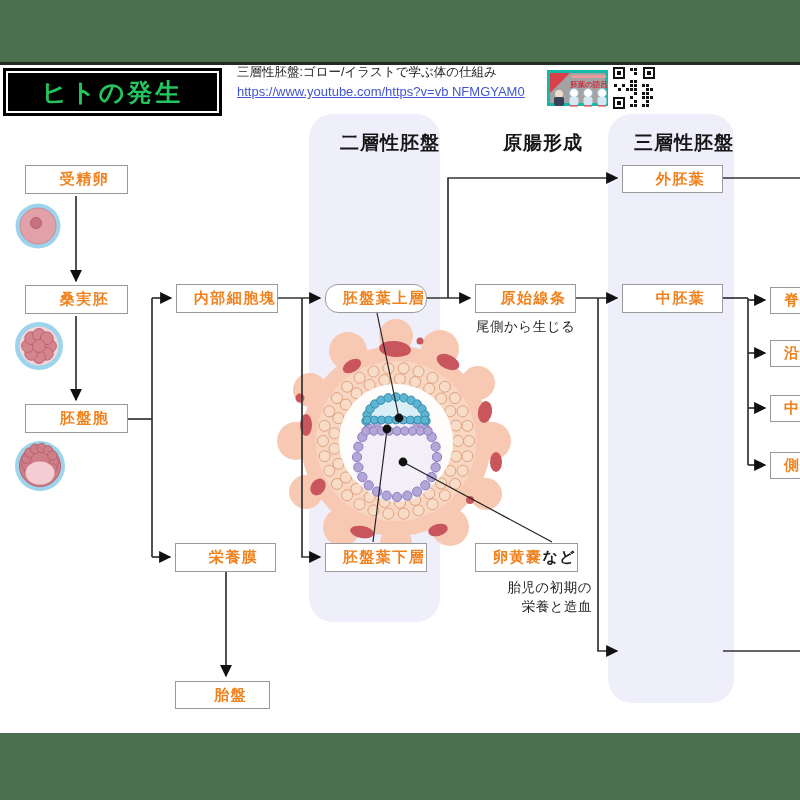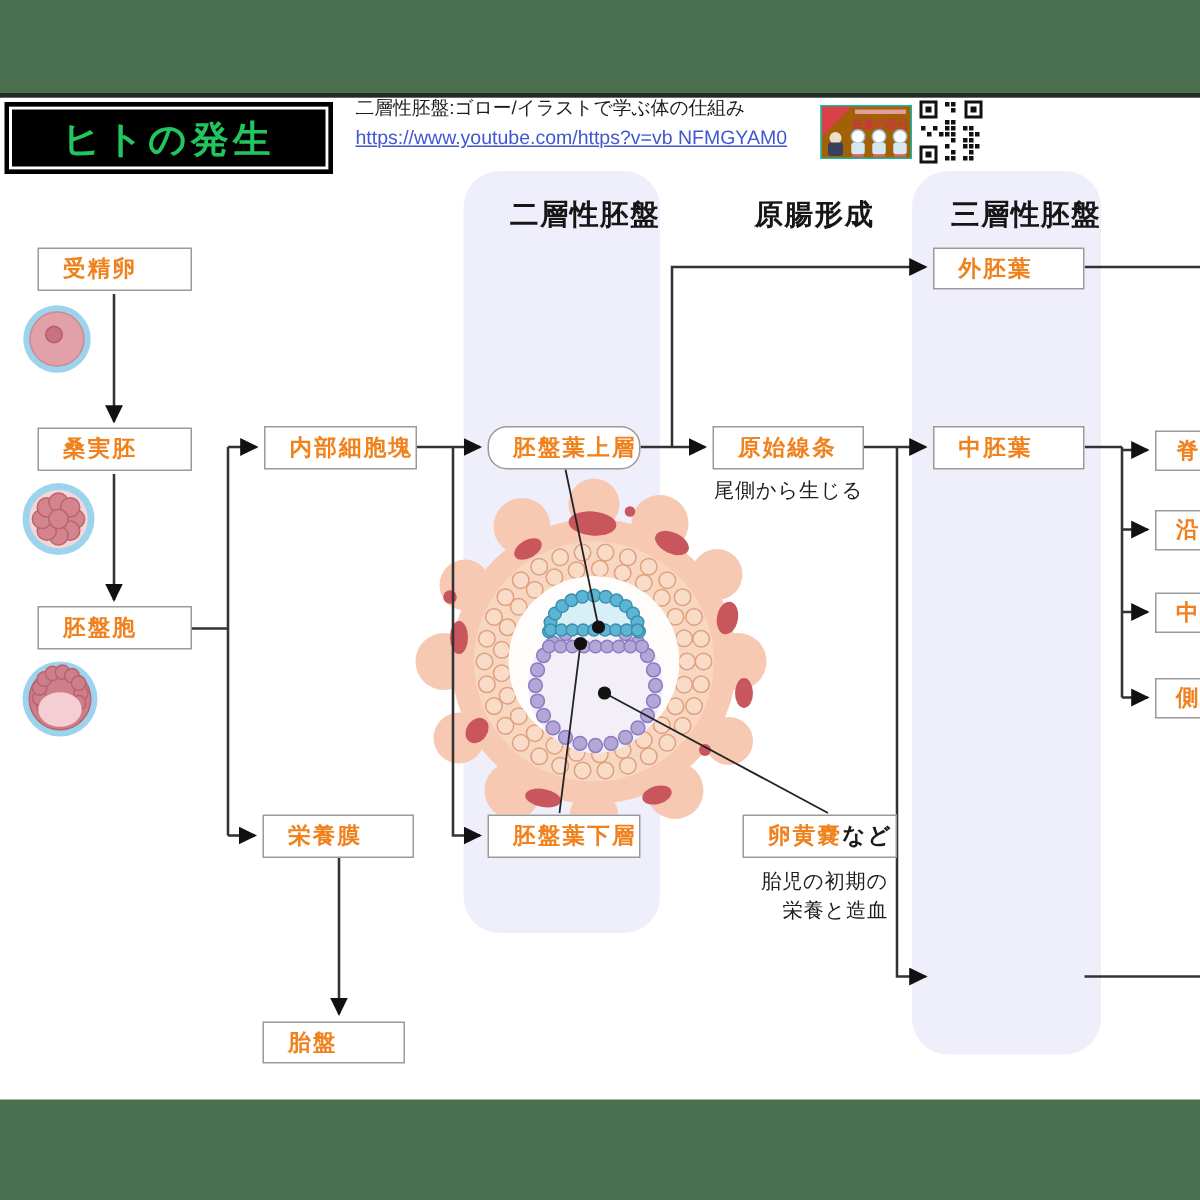--- a/index.html
+++ b/index.html
@@ -17,41 +17,41 @@
   .col-band{position:absolute;background:#efeefb;border-radius:24px;z-index:1;}
   #band-bilaminar{left:309px;top:114px;width:131px;height:508px;}
   #band-trilaminar{left:608px;top:114px;width:126px;height:589px;}
   .col-header{position:absolute;top:130px;font-size:19px;font-weight:600;color:#161616;
     text-align:right;letter-spacing:1px;z-index:3;}
   #hdr-bilaminar{left:309px;width:131px;}
   #hdr-gastrulation{left:458px;width:125px;}
   #hdr-trilaminar{left:608px;width:126px;}
   svg.layer{position:absolute;left:0;top:0;z-index:2;pointer-events:none;}
   .node{position:absolute;background:#fff;border:1.2px solid #9a9a9a;box-sizing:border-box;
-    display:flex;align-items:center;justify-content:flex-start;z-index:3;
+    display:flex;align-items:center;justify-content:center;z-index:3;
     color:#f0821e;font-weight:bold;font-size:15px;letter-spacing:1.5px;white-space:nowrap;padding-left:16px;}
   .node .plain{color:#1a1a1a;}
   .note{position:absolute;z-index:3;color:#1d1d1d;font-size:13.5px;letter-spacing:0.5px;white-space:nowrap;}
   .note.center{text-align:right;}
-  #thumb-banner{position:absolute;left:547px;top:70px;width:61px;height:36px;z-index:4;background:#a16207;
-    border:1px solid #14b8a6;box-sizing:border-box;}
+  #thumb-banner{position:absolute;left:547px;top:70px;width:61px;height:36px;z-index:4;background:#a3a3a3;
+    border:3px solid #14b8a6;box-sizing:border-box;}
   #qr-box{position:absolute;left:612px;top:66px;width:44px;height:44px;z-index:4;}
 </style>
 </head>
 <body>
 
 <div id="stage">
 
   <div id="band-top" class="band-green"></div>
   <div id="band-bottom" class="band-green"></div>
 
   <div id="title-box">ヒトの発生</div>
 
   <div id="ref-block">
-    <div id="ref-line">二層性胚盤:ゴロー/イラストで学ぶ体の仕組み</div>
+    <div id="ref-line">三層性胚盤:ゴロー/イラストで学ぶ体の仕組み</div>
     <a id="ref-link" href="#">https://www.youtube.com/https?v=vb NFMGYAM0</a>
   </div>
 
   <div id="thumb-banner">
     <svg width="59" height="34" viewBox="0 0 59 34">
       <polygon points="0,0 20,0 0,20" fill="#d9404a"></polygon>
       <rect x="22" y="2" width="34" height="3" fill="#e89a9f"></rect>
       <text x="39" y="14" font-size="7.5" font-weight="bold" fill="#cc3344" text-anchor="middle">胚葉の語呂</text>
       <g>
         <circle cx="9" cy="21" r="4" fill="#efdccb"></circle>
@@ -390,21 +390,21 @@
     </div>
   <div class="node" style="left:325px;top:284px;width:102px;height:29px;border-radius:13px;">
       <span>胚盤葉上層</span>
     </div>
   <div class="node" style="left:325px;top:543px;width:102px;height:29px;">
       <span>胚盤葉下層</span>
     </div>
   <div class="node" style="left:475px;top:284px;width:101px;height:29px;">
       <span>原始線条</span>
     </div>
-  <div class="node" style="left:475px;top:543px;width:103px;height:29px;margin-left:20px;">
+  <div class="node" style="left:475px;top:543px;width:103px;height:29px;">
     <span>卵黄嚢</span>
       <span class="plain">など</span>
   </div>
   <div class="node" style="left:622px;top:165px;width:101px;height:28px;">
       <span>外胚葉</span>
     </div>
   <div class="node" style="left:622px;top:284px;width:101px;height:29px;">
       <span>中胚葉</span>
     </div>
   <div class="node" style="left:770px;top:287px;width:34px;height:27px;justify-content:flex-start;padding-left:13px;">

